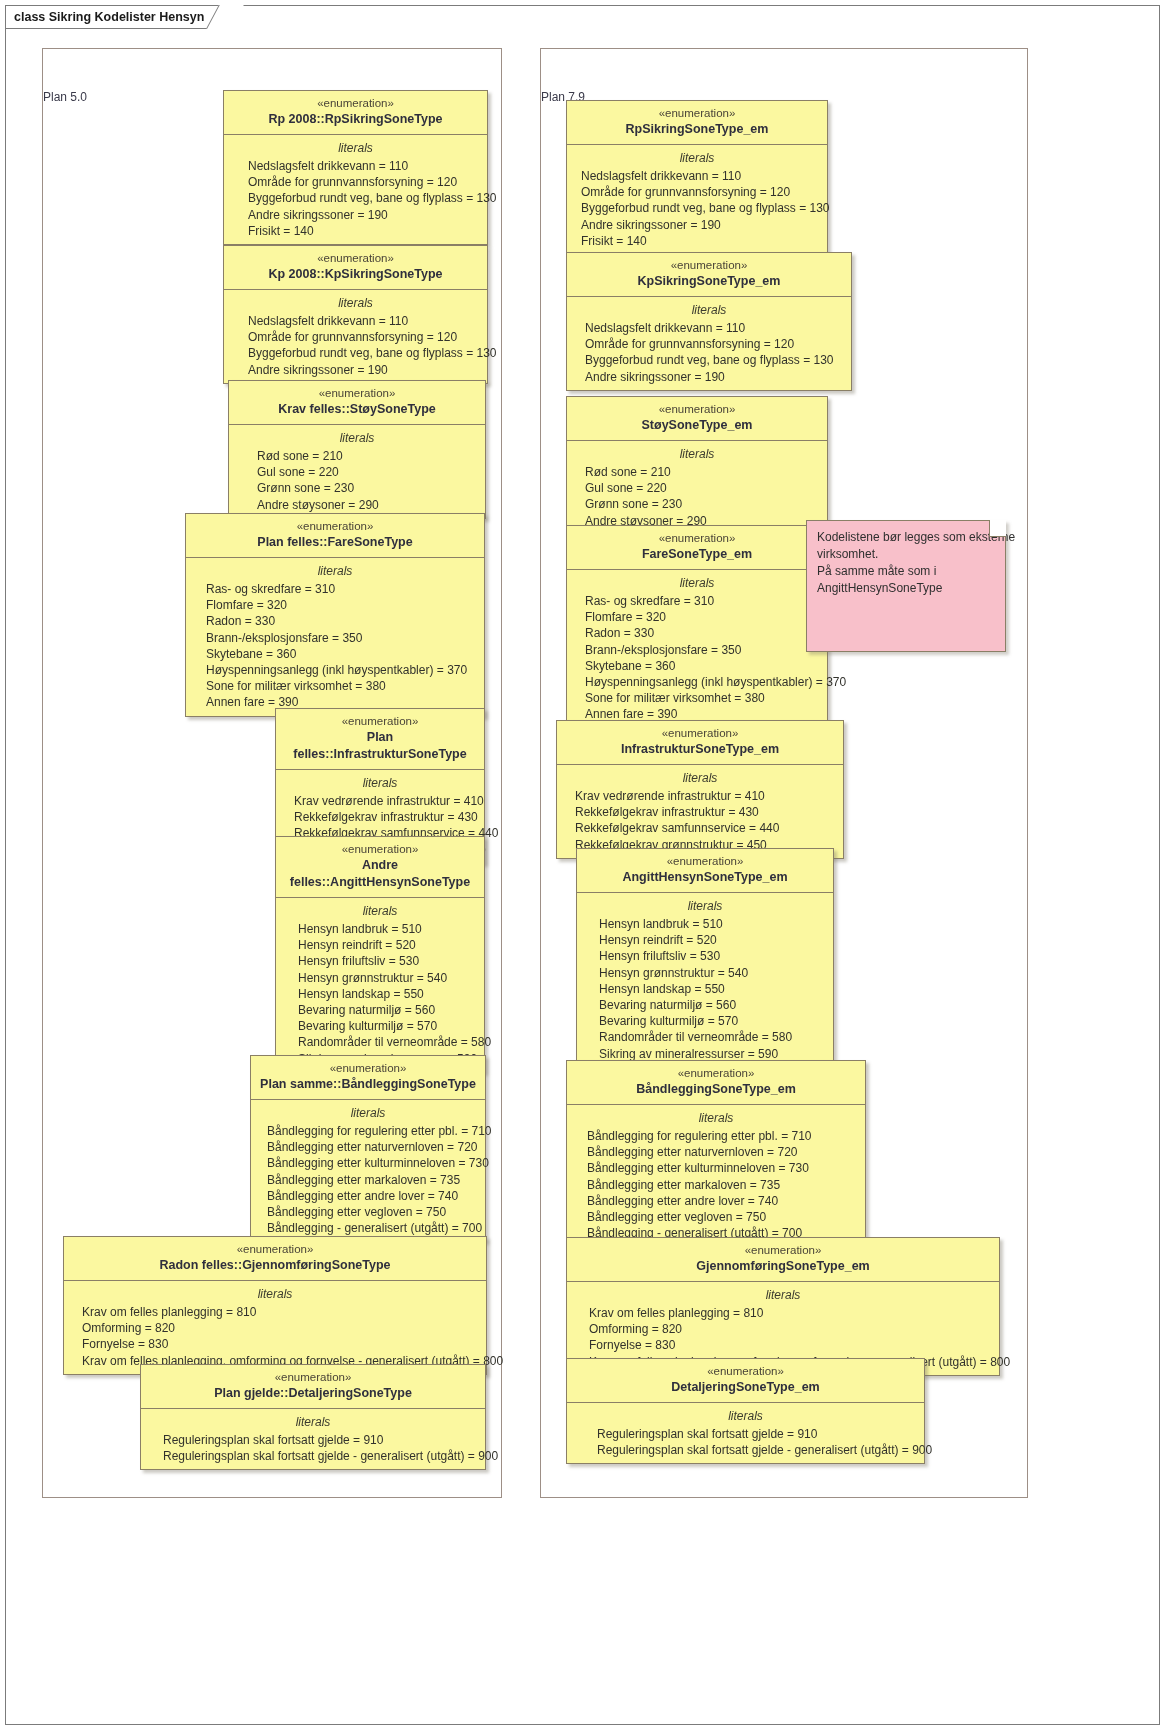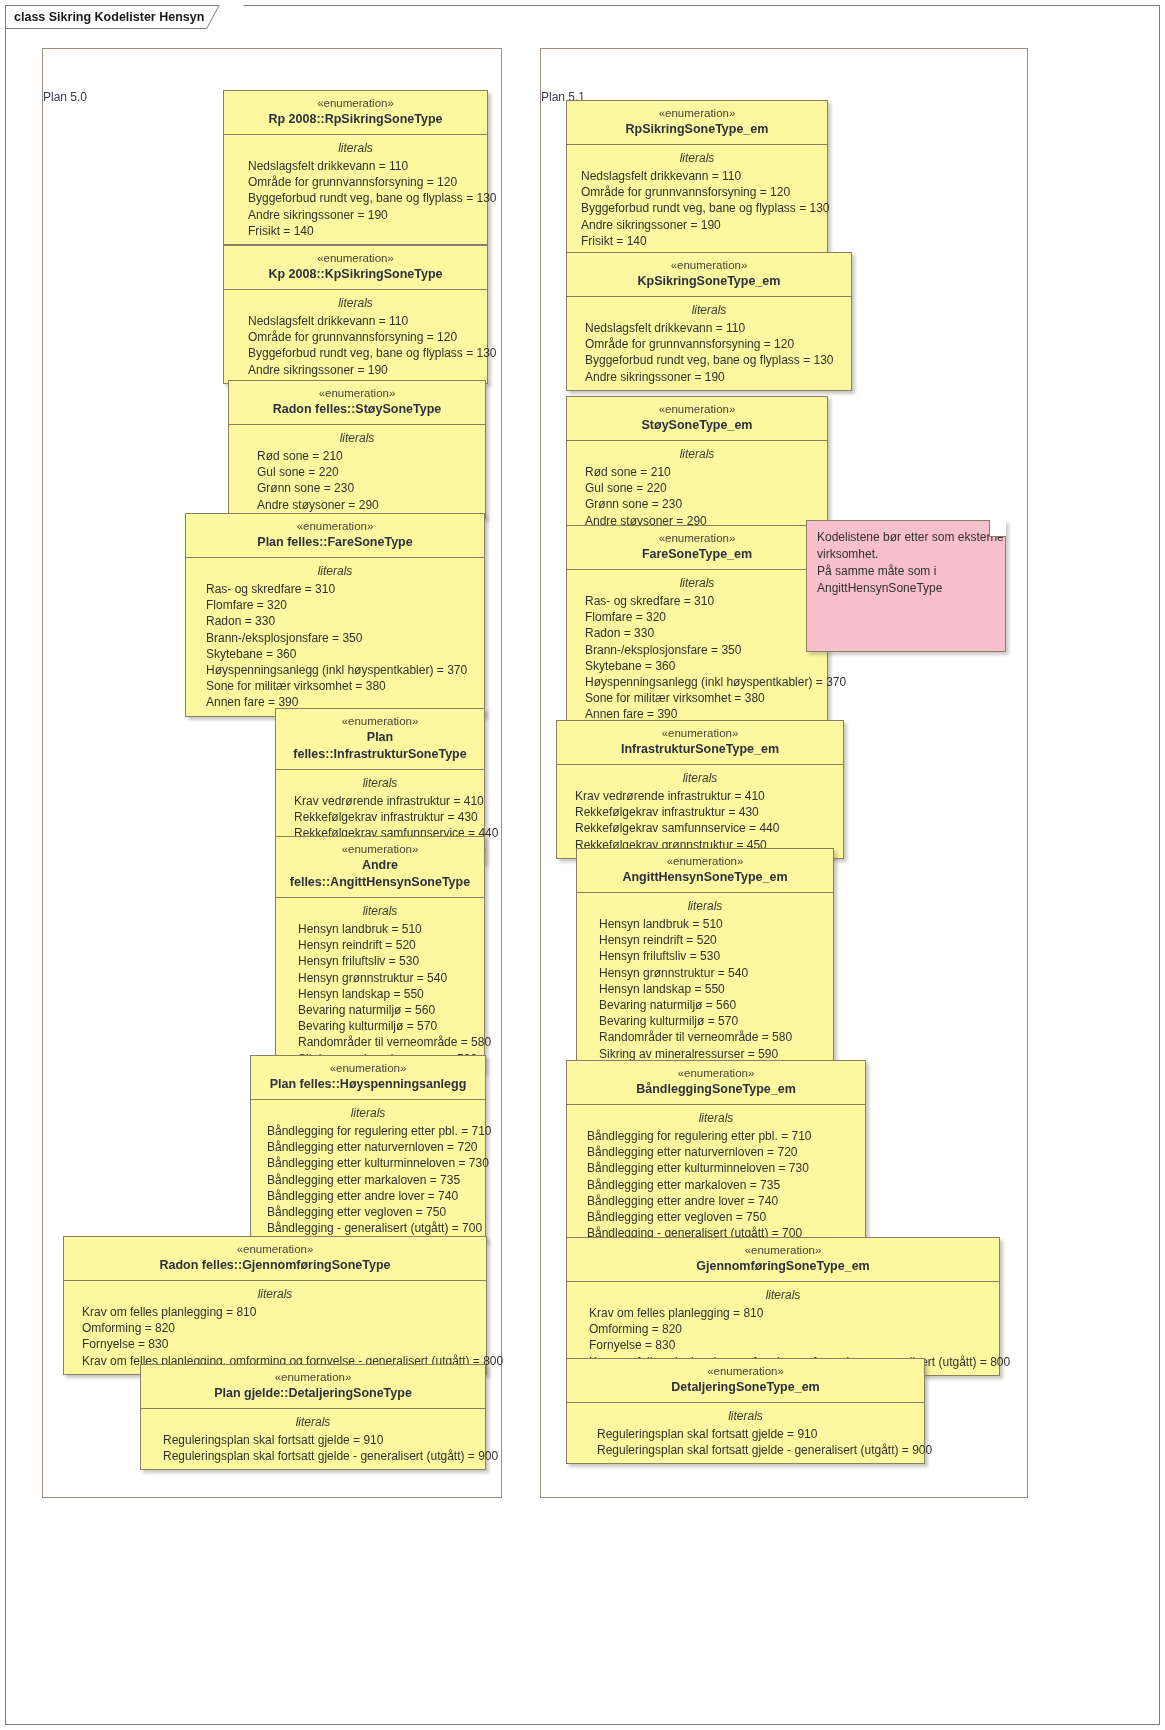--- a/index.html
+++ b/index.html
@@ -139,21 +139,21 @@
   <div class="frame"></div>
   <div class="frame-tab">
     <span class="tab-label">class Sikring Kodelister Hensyn</span>
   </div>
 
   <div id="packages">
       <div class="pkg" style="left: 42px; top: 48px; width: 460px; height: 1450px;">
         <div class="pkg-title">Plan 5.0</div>
       </div>
       <div class="pkg" style="left: 540px; top: 48px; width: 488px; height: 1450px;">
-        <div class="pkg-title">Plan 5.1</div>
+        <div class="pkg-title">Plan 7.9</div>
       </div>
     </div>
   <div id="classes">
       <div class="enum" style="left: 223px; top: 90px; width: 265px;">
         <div class="enum-head">
           <div class="enum-stereo">«enumeration»</div>
           <div class="enum-name">Rp 2008::RpSikringSoneType</div>
         </div>
         <div class="enum-body">
           <div class="sect-label">literals</div>
@@ -173,21 +173,21 @@
           <div class="sect-label">literals</div>
           <div class="lit" style="padding-left: 24px;">Nedslagsfelt drikkevann = 110</div>
           <div class="lit" style="padding-left: 24px;">Område for grunnvannsforsyning = 120</div>
           <div class="lit" style="padding-left: 24px;">Byggeforbud rundt veg, bane og flyplass = 130</div>
           <div class="lit" style="padding-left: 24px;">Andre sikringssoner = 190</div>
         </div>
       </div>
       <div class="enum" style="left: 228px; top: 380px; width: 258px;">
         <div class="enum-head">
           <div class="enum-stereo">«enumeration»</div>
-          <div class="enum-name">Radon felles::StøySoneType</div>
+          <div class="enum-name">Krav felles::StøySoneType</div>
         </div>
         <div class="enum-body">
           <div class="sect-label">literals</div>
           <div class="lit" style="padding-left: 28px;">Rød sone = 210</div>
           <div class="lit" style="padding-left: 28px;">Gul sone = 220</div>
           <div class="lit" style="padding-left: 28px;">Grønn sone = 230</div>
           <div class="lit" style="padding-left: 28px;">Andre støysoner = 290</div>
         </div>
       </div>
       <div class="enum" style="left: 185px; top: 513px; width: 300px;">
@@ -234,21 +234,21 @@
           <div class="lit" style="padding-left: 22px;">Hensyn landskap = 550</div>
           <div class="lit" style="padding-left: 22px;">Bevaring naturmiljø = 560</div>
           <div class="lit" style="padding-left: 22px;">Bevaring kulturmiljø = 570</div>
           <div class="lit" style="padding-left: 22px;">Randområder til verneområde = 580</div>
           <div class="lit" style="padding-left: 22px;">Sikring av mineralressurser = 590</div>
         </div>
       </div>
       <div class="enum" style="left: 250px; top: 1055px; width: 236px;">
         <div class="enum-head">
           <div class="enum-stereo">«enumeration»</div>
-          <div class="enum-name">Plan felles::Høyspenningsanlegg</div>
+          <div class="enum-name">Plan samme::BåndleggingSoneType</div>
         </div>
         <div class="enum-body">
           <div class="sect-label">literals</div>
           <div class="lit" style="padding-left: 16px;">Båndlegging for regulering etter pbl. = 710</div>
           <div class="lit" style="padding-left: 16px;">Båndlegging etter naturvernloven = 720</div>
           <div class="lit" style="padding-left: 16px;">Båndlegging etter kulturminneloven = 730</div>
           <div class="lit" style="padding-left: 16px;">Båndlegging etter markaloven = 735</div>
           <div class="lit" style="padding-left: 16px;">Båndlegging etter andre lover = 740</div>
           <div class="lit" style="padding-left: 16px;">Båndlegging etter vegloven = 750</div>
           <div class="lit" style="padding-left: 16px;">Båndlegging - generalisert (utgått) = 700</div>
@@ -402,19 +402,19 @@
         </div>
         <div class="enum-body">
           <div class="sect-label">literals</div>
           <div class="lit" style="padding-left: 30px;">Reguleringsplan skal fortsatt gjelde = 910</div>
           <div class="lit" style="padding-left: 30px;">Reguleringsplan skal fortsatt gjelde - generalisert (utgått) = 900</div>
         </div>
       </div>
     </div>
   <div id="notes">
       <div class="note" style="left: 806px; top: 520px; width: 200px; height: 132px;">
-        <div class="note-line">Kodelistene bør etter som eksterne</div>
+        <div class="note-line">Kodelistene bør legges som eksterne</div>
         <div class="note-line">virksomhet.</div>
         <div class="note-line">På samme måte som i</div>
         <div class="note-line">AngittHensynSoneType</div>
       </div>
     </div>
 </div>
 
 </body></html>

